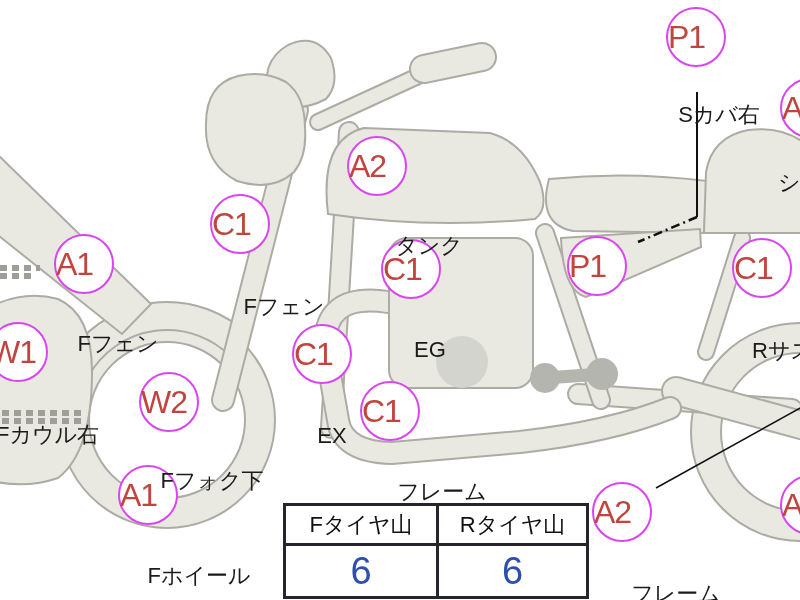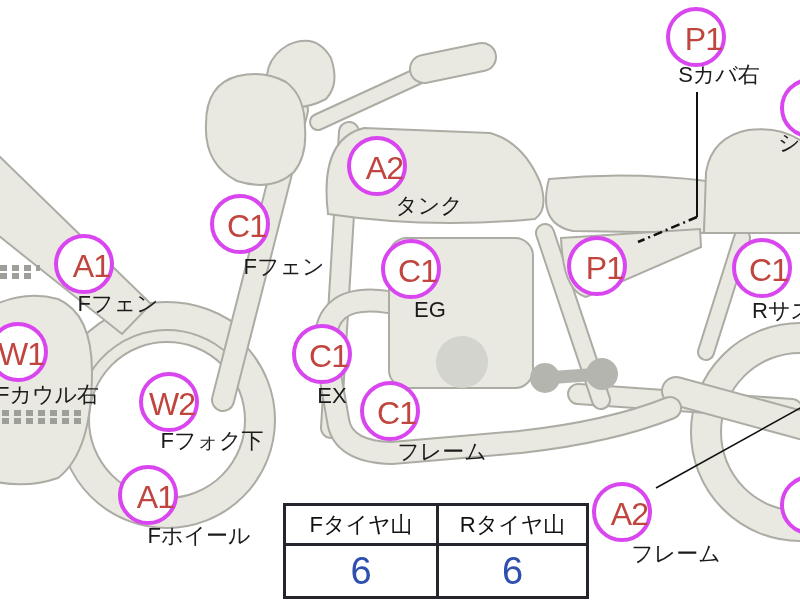--- a/index.html
+++ b/index.html
@@ -1,27 +1,27 @@
 <!DOCTYPE html>
 <html><head>
 <meta charset="utf-8">
 <style>
   html,body{margin:0;padding:0;}
   body{font-family:"Liberation Sans","DejaVu Sans",sans-serif;}
   .canvas{position:relative;width:800px;height:600px;background:#ffffff;overflow:hidden;}
   .bike-svg{position:absolute;left:0;top:0;}
   .mcircle{
     position:absolute;width:60px;height:60px;box-sizing:border-box;
-    border:4px solid #d946ef;border-radius:50%;background:#ffffff;
-    color:#c0453e;font-size:32px;line-height:56px;text-align:right;
+    border:2px solid #d946ef;border-radius:50%;background:#ffffff;
+    color:#c0453e;font-size:32px;line-height:56px;text-align:left;
     letter-spacing:-1px;z-index:3;
   }
   .mlabel{
     position:absolute;transform:translateX(-50%);white-space:nowrap;
-    color:#1b1b1b;font-size:22px;line-height:26px;z-index:4;font-weight:500;
+    color:#1b1b1b;font-size:22px;line-height:26px;z-index:4;font-weight:500;margin-top:40px;
   }
   .ml-left{transform:none;}
   .tire-table{
     position:absolute;left:283px;top:503px;width:306px;height:96px;
     box-sizing:border-box;border:3px solid #25252d;background:#ffffff;
     display:flex;flex-direction:column;z-index:5;
   }
   .tt-row{display:flex;flex:0 0 auto;}
   .tt-head{height:37px;border-bottom:3px solid #25252d;}
   .tt-vals{flex:1 1 auto;}

